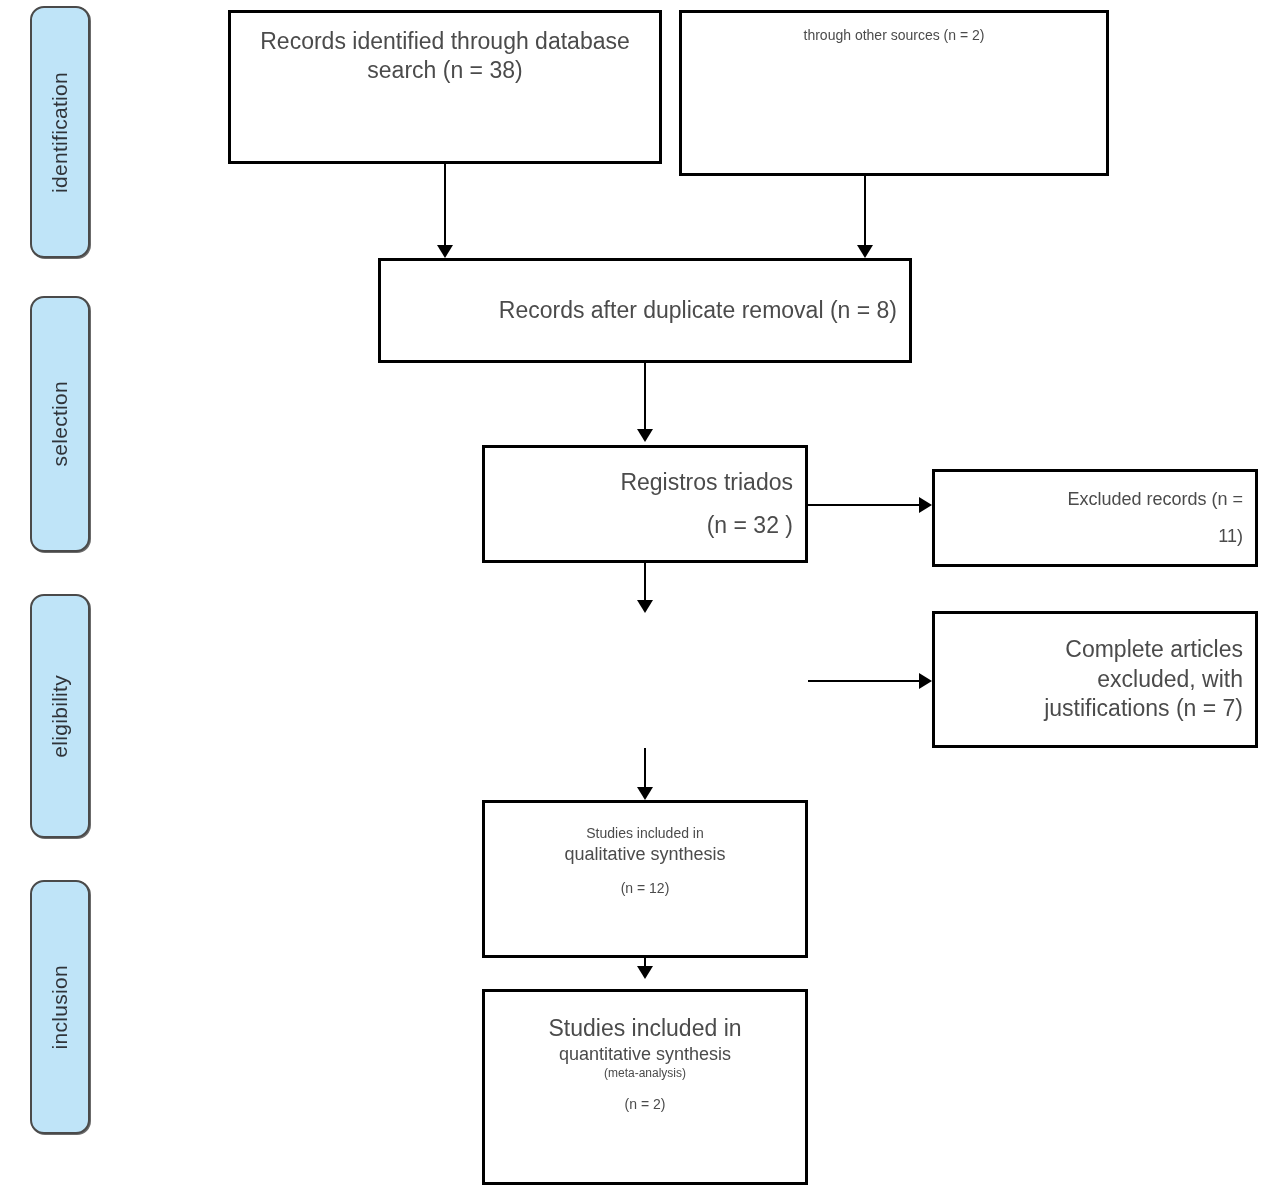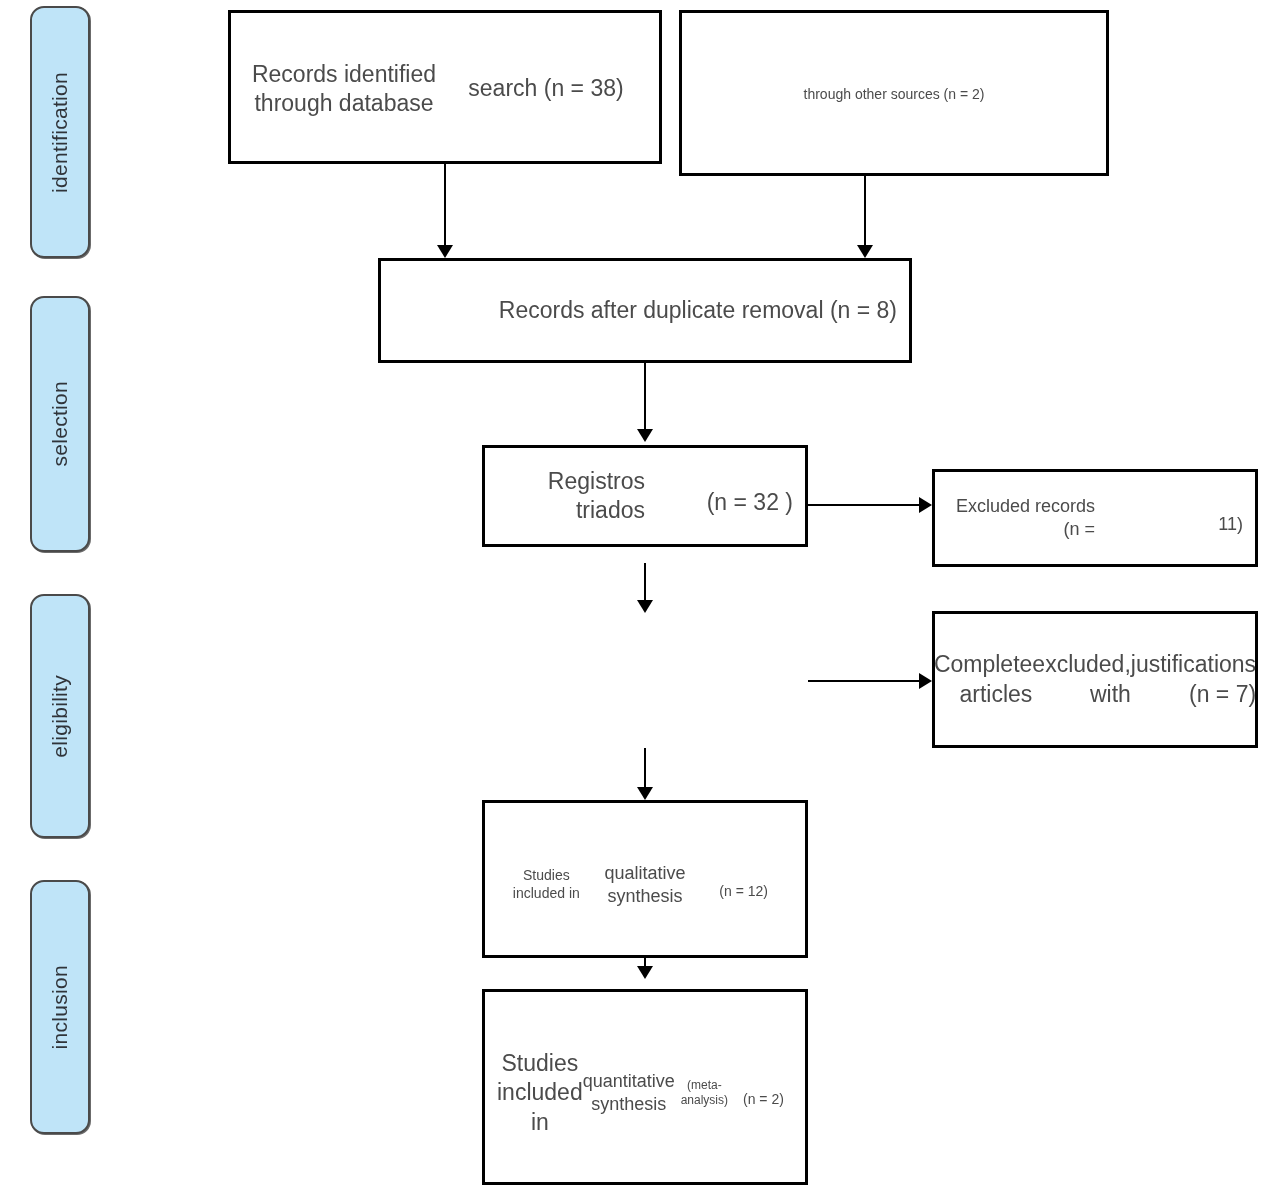--- a/index.html
+++ b/index.html
@@ -40,21 +40,21 @@
     white-space: nowrap;
   }
 
   
   .flow-box {
     position: absolute;
     box-sizing: border-box;
     background: #ffffff;
     border: 3px solid #000000;
     display: flex;
-    flex-direction: row;
+    flex-direction: column;
     align-items: center;
     justify-content: flex-start;
     text-align: center;
     padding: 14px 12px 10px 12px;
   }
   .flow-box.center-v {
     justify-content: center;
     padding-top: 10px;
     text-align: right;
   }
@@ -134,21 +134,21 @@
   <div class="v-line" style="left:864px; top:176px; height:71px;"></div>
   <div class="arrow-down" style="left:857px; top:245px;"></div>
 
   <div class="flow-box center-v" style="left:378px; top:258px; width:534px; height:105px;">
     <span class="line lg">Records after duplicate removal (n = 8)</span>
   </div>
 
   <div class="v-line" style="left:644px; top:363px; height:68px;"></div>
   <div class="arrow-down" style="left:637px; top:429px;"></div>
 
-  <div class="flow-box center-v" style="left:482px; top:445px; width:326px; height:102px;">
+  <div class="flow-box center-v" style="left:482px; top:445px; width:326px; height:118px;">
     <span class="line lg">Registros triados</span>
     <span class="line lg gap-sm">(n = 32 )</span>
   </div>
 
   <div class="flow-box center-v" style="left:932px; top:469px; width:326px; height:98px;">
     <span class="line sm">Excluded records (n =</span>
     <span class="line sm gap-sm">11)</span>
   </div>
 
   <div class="h-line" style="left:808px; top:504px; width:114px;"></div>

